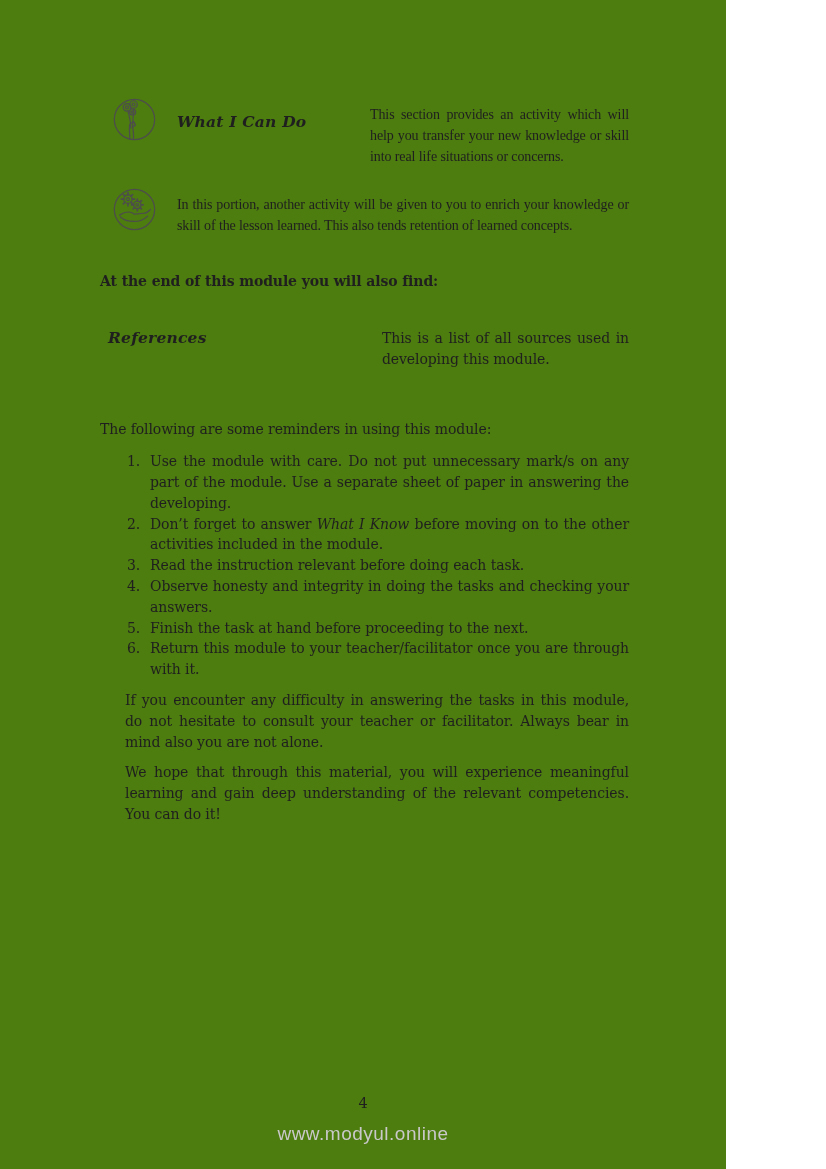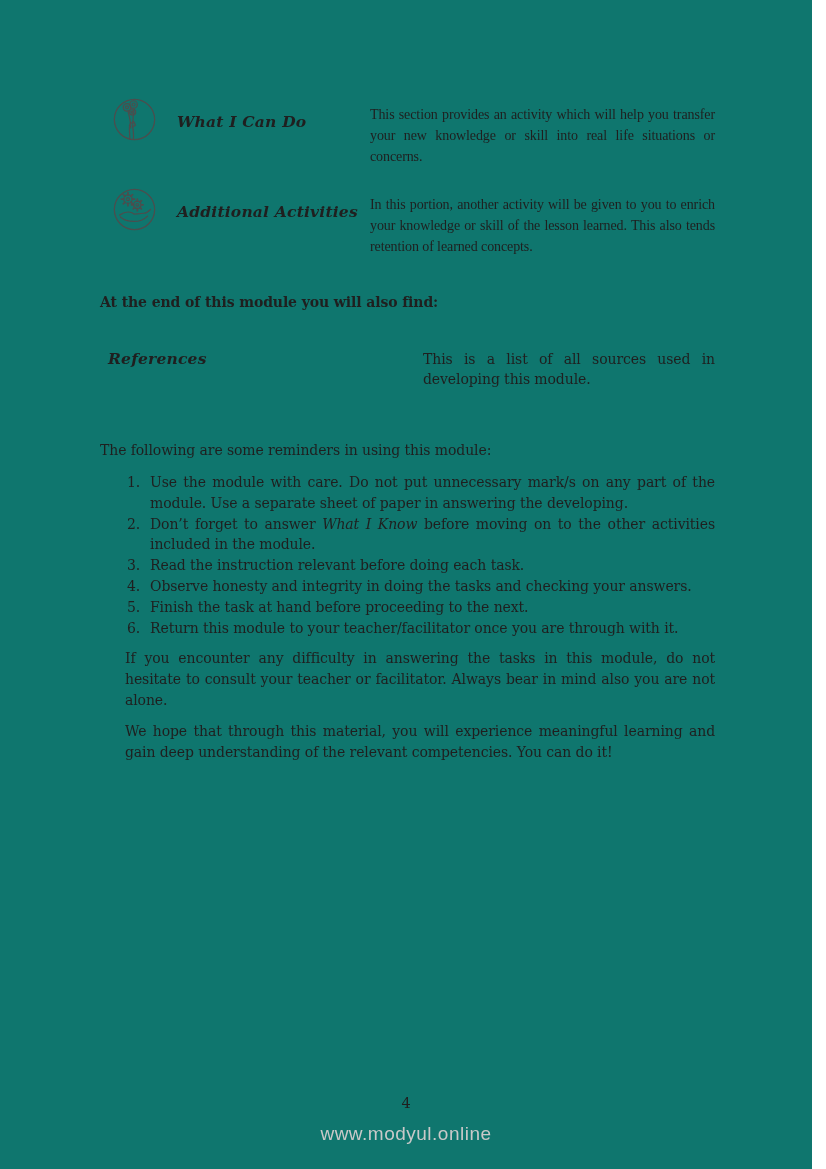--- a/index.html
+++ b/index.html
@@ -1,20 +1,20 @@
 <!DOCTYPE html>
 <html><head>
 <meta charset="utf-8">
 <style>
   html, body { margin: 0; padding: 0; background: #ffffff; }
   .page {
     position: relative;
-    width: 812px;
+    width: 726px;
     height: 1169px;
-    background: #0f766e;
+    background: #4d7c0f;
     font-family: "DejaVu Serif", serif;
     color: #1f1f1f;
     font-size: 14px;
     line-height: 20.8px;
     letter-spacing: -0.1px;
     overflow: hidden;
     box-sizing: border-box;
   }
   .content { padding: 0 97px 0 100px; }
 
@@ -29,21 +29,21 @@
     padding-top: 15px;
     font-weight: bold;
     font-style: italic;
     font-size: 15.5px;
     letter-spacing: 0.2px;
   }
   .desc-cell { flex: 1; text-align: justify; padding-top: 8px; font-family: Liberation Serif, serif; }
 
   .end-note { margin: 34px 0 0 0; font-weight: bold; }
 
-  .ref-row { display: flex; margin-top: 36px; gap: 41px; }
+  .ref-row { display: flex; margin-top: 36px; }
   .ref-label {
     flex: 0 0 282px;
     padding-left: 8px;
     box-sizing: border-box;
     font-weight: bold;
     font-style: italic;
     font-size: 15.5px;
     letter-spacing: 0.2px;
   }
   .ref-desc { flex: 1; text-align: justify; }
@@ -102,21 +102,20 @@
             <circle cx="17" cy="13" r="4.5"></circle>
               <circle cx="17" cy="13" r="1.6"></circle>
             <path d="M21.5,13 L24,13 M20.2,16.2 L21.9,17.9 M17,17.5 L17,20 M13.8,16.2 L12.1,17.9 M12.5,13 L10,13 M13.8,9.8 L12.1,8.1 M17,8.5 L17,6 M20.2,9.8 L21.9,8.1" style="stroke-width:1.8"></path>
             <circle cx="27" cy="19" r="4"></circle>
               <circle cx="27" cy="19" r="1.4"></circle>
             <path d="M31,19 L33.2,19 M29.8,21.8 L31.4,23.4 M27,23 L27,25.2 M24.2,21.8 L22.6,23.4 M23,19 L20.8,19 M27,15 L27,12.8 M29.8,16.2 L31.4,14.6" style="stroke-width:1.8"></path>
             <path d="M8,30 C14,26 20,26 24,29 L34,28 C37,28 39,26 41,24"></path>
             <path d="M9,32 C16,38 30,39 38,31"></path>
           </svg>
         </div>
-        <div class="label-cell">Additional Activities</div>
         <div class="desc-cell">In this portion, another activity will be given to you to enrich your knowledge or skill of the lesson learned. This also tends retention of learned concepts.</div>
       </div>
 
 
     </div>
 
     <p class="end-note">At the end of this module you will also find:</p>
 
     <div class="ref-row">
       <div class="ref-label">References</div>

